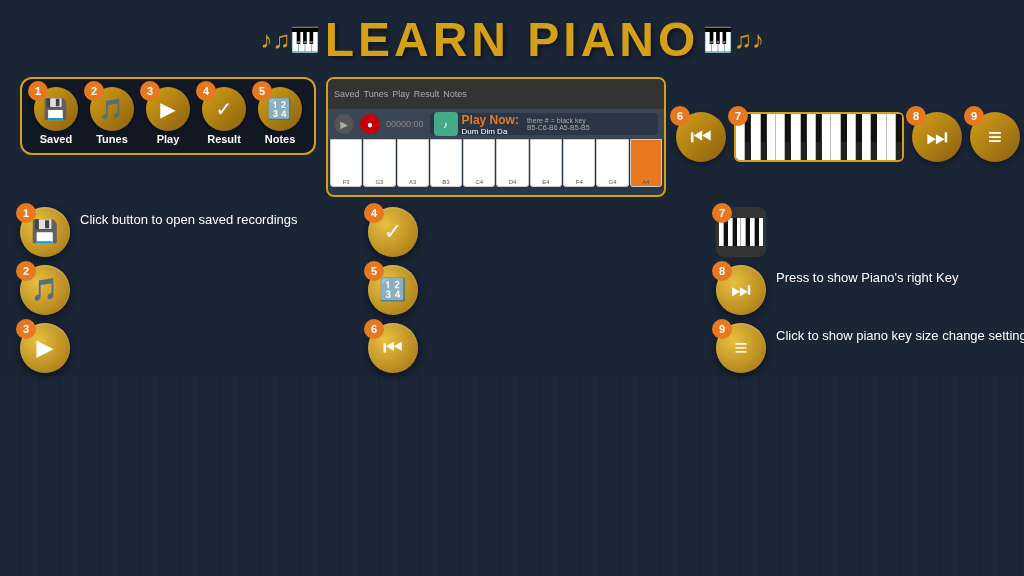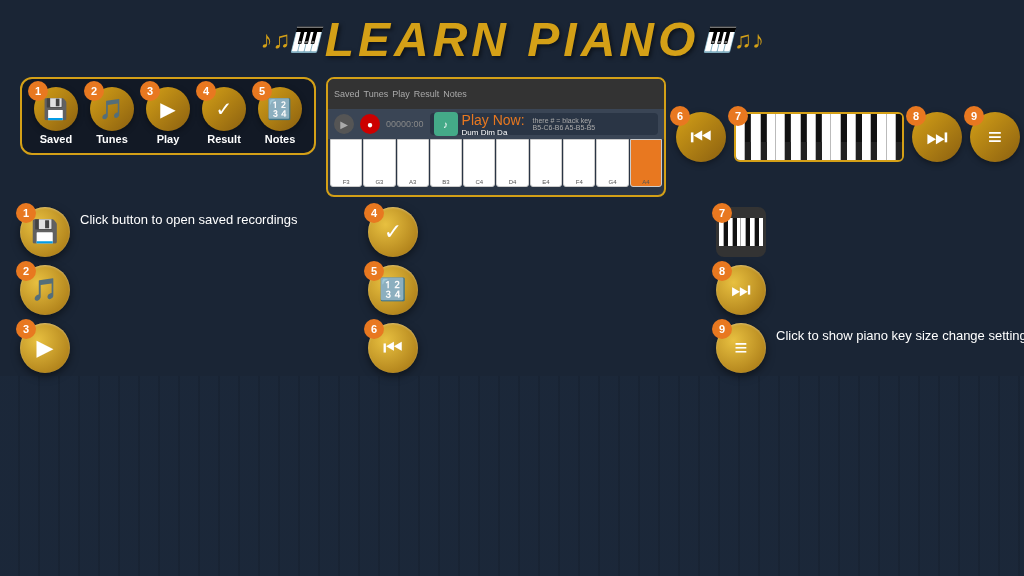--- a/index.html
+++ b/index.html
@@ -25,21 +25,20 @@
         #1e2d42 0px, #1e2d42 18px,
         #152030 18px, #152030 20px
       );
       opacity: 0.3;
     }
 
     .title-area {
       text-align: center;
       padding: 12px 0 8px;
       position: relative;
-      font-style: italic;
     }
 
     .title-area h1 {
       font-size: 48px;
       font-weight: 900;
       color: #d4a017;
       letter-spacing: 4px;
       text-shadow: 2px 2px 4px rgba(0,0,0,0.5);
       display: inline-block;
     }
@@ -292,21 +291,21 @@
     </div>
     <div style="background:#3a4555; height:30px; display:flex; align-items:center; padding:0 6px; gap:6px;">
       <div style="width:20px;height:20px;border-radius:50%;background:#555;display:flex;align-items:center;justify-content:center;font-size:10px;color:#aaa;">▶</div>
       <div style="width:20px;height:20px;border-radius:50%;background:#c00;display:flex;align-items:center;justify-content:center;font-size:10px;color:white;">●</div>
       <span style="color:#888;font-size:9px;">00000:00</span>
       <div style="flex:1;background:#2a3545;border-radius:4px;height:22px;display:flex;align-items:center;padding:0 4px;">
         <div style="background:#4a8;width:24px;height:24px;border-radius:4px;display:flex;align-items:center;justify-content:center;">
           <span style="font-size:10px;color:white;">♪</span>
         </div>
         <div style="padding:0 4px;">
-          <div style="color:#e87820;font-size:14px;font-weight:normal;">Play Now:</div>
+          <div style="color:#e87820;font-size:12px;font-weight:bold;">Play Now:</div>
           <div style="color:white;font-size:8px;">Dum Dim Da</div>
         </div>
         <div style="color:#aaa;font-size:7px;margin-left:4px;">there # = black key<br>B5-C6-B6 A5-B5-B5</div>
       </div>
     </div>
 
     <div style="display:flex;height:48px;padding:0 2px;position:relative;background:#2a3545;">
       <div style="display:flex;width:100%;position:relative;">
 
         <div style="display:flex;width:100%;gap:1px;">
@@ -445,20 +444,21 @@
       <span class="exp-num-badge">5</span>
       <div class="exp-icon" style="font-size:22px;">🔢</div>
     </div>
   </div>
 
   <div class="explanation-item">
     <div class="exp-icon-wrap">
       <span class="exp-num-badge">8</span>
       <div class="exp-icon" style="font-size:22px;">⏭</div>
     </div>
+    <span class="exp-text">Press to show Piano's right Key</span>
   </div>
 
   <div class="explanation-item">
     <div class="exp-icon-wrap">
       <span class="exp-num-badge">3</span>
       <div class="exp-icon" style="font-size:22px;">▶</div>
     </div>
   </div>
 
   <div class="explanation-item">

